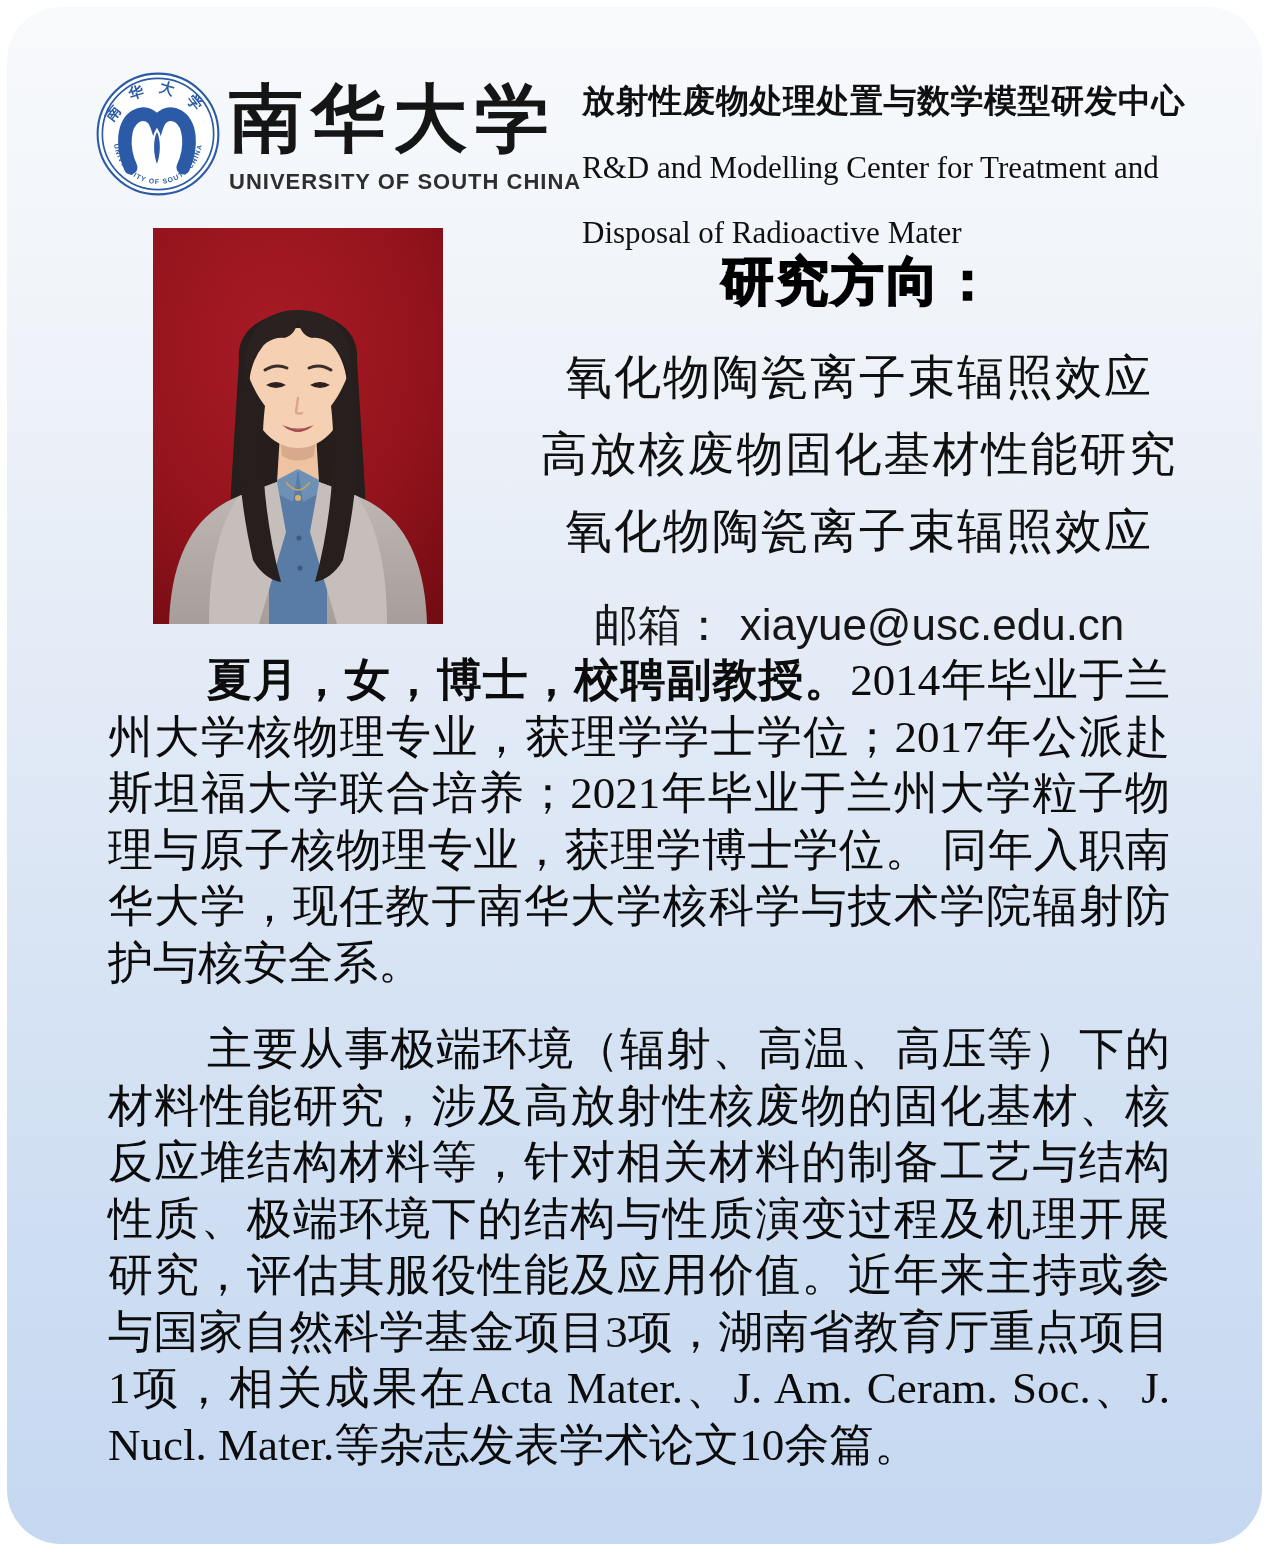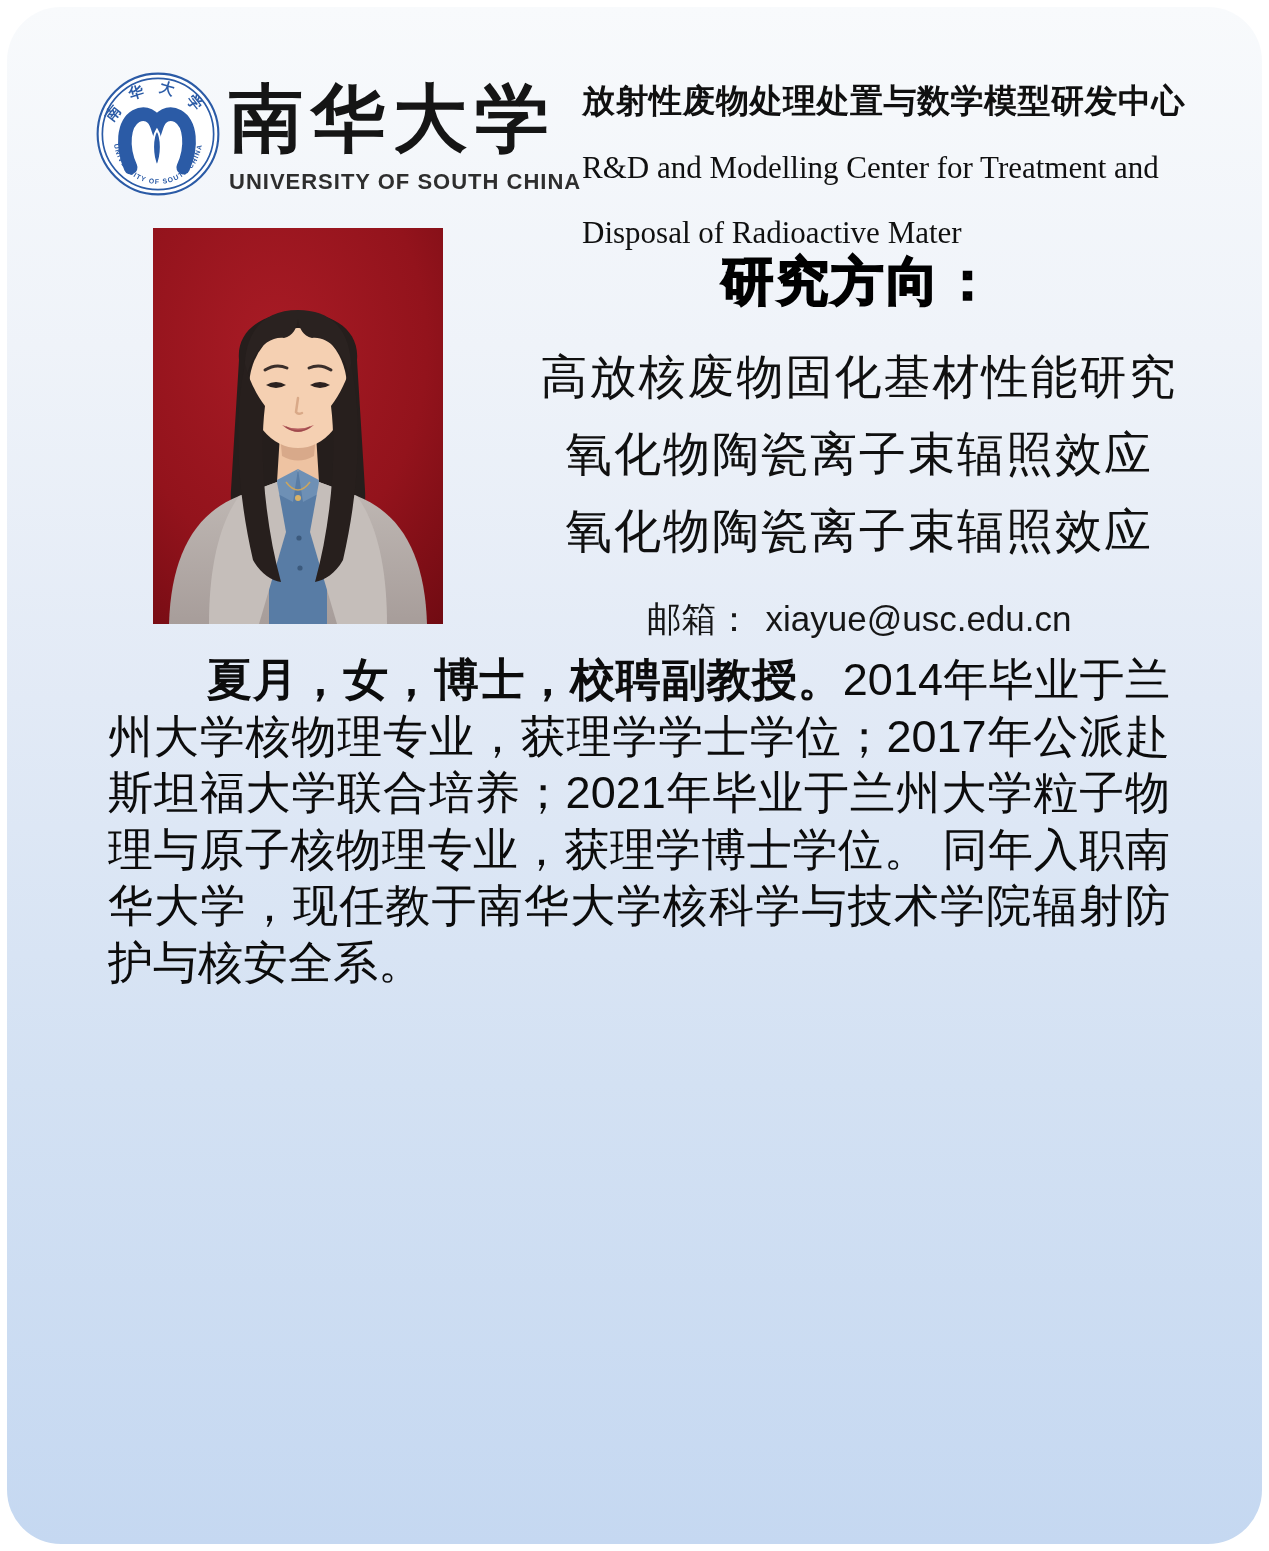--- a/index.html
+++ b/index.html
@@ -21,28 +21,28 @@
   .center-en{font-size:31px;line-height:37px;white-space:nowrap;margin-top:28px;}
 
   
   .portrait{position:absolute;left:146px;top:221px;width:290px;height:396px;display:block;}
   .research{position:absolute;left:512px;top:240px;width:680px;text-align:center;}
   .research-heading{font-size:52px;font-weight:900;letter-spacing:3px;
                     font-family:"DejaVu Sans","Liberation Sans",sans-serif;
                     -webkit-text-stroke:2px #000;margin:0 0 22px 0;}
   .research-line{font-size:47px;line-height:77px;letter-spacing:2px;white-space:nowrap;
                  font-family:"Liberation Serif","DejaVu Serif",serif;}
-  .email-row{margin-top:26px;font-size:35px;
+  .email-row{margin-top:26px;font-size:44px;
              font-family:"Liberation Sans","DejaVu Sans",sans-serif;color:#161616;}
   .email-row .lbl{margin-right:14px;}
 
   
   .bio{position:absolute;left:101px;top:645px;width:1062px;}
   .bio p{margin:0 0 30px 0;font-size:45px;line-height:56.5px;text-align:justify;
-         text-indent:2.2em;font-family:Liberation Sans, sans-serif;color:#0c0c0c;}
+         text-indent:2.2em;font-family:Liberation Serif, serif;color:#0c0c0c;}
   .bio .lead{font-weight:700;}
 </style>
 </head>
 <body>
 
 <div class="card">
 
   <svg class="emblem" viewBox="0 0 120 120" aria-hidden="true">
     <defs>
       <path id="arcTop" d="M 15,66 A 45,45 0 1 1 105,66" fill="none"></path>
@@ -111,25 +111,26 @@
     <path d="M86,268 L124,254 L133,304 L106,396 L56,396 C56,340 66,296 86,268 Z" fill="#c5beba"></path>
     <path d="M204,268 L166,254 L157,304 L184,396 L234,396 C234,340 224,296 204,268 Z" fill="#c5beba"></path>
     <path d="M133,254 Q145,270 157,254" stroke="#caa55f" stroke-width="1.6" fill="none"></path>
     <circle cx="145" cy="270" r="3" fill="#d9b267"></circle>
     <path d="M92,136 C80,192 84,262 100,332 C108,346 118,352 128,354 C112,296 106,226 112,178 C103,166 96,152 92,136 Z" fill="#271f1d"></path>
     <path d="M198,136 C210,192 206,262 190,332 C182,346 172,352 162,354 C178,296 184,226 178,178 C187,166 194,152 198,136 Z" fill="#271f1d"></path>
   </svg>
 
   <div class="research">
     <div class="research-heading">研究方向：</div>
+    <div class="research-line">氧化物陶瓷离子束辐照效应</div>
     <div class="research-line">高放核废物固化基材性能研究</div>
-    <div class="research-line">氧化物陶瓷离子束辐照效应</div>
     <div class="research-line">氧化物陶瓷离子束辐照效应</div>
     <div class="email-row">
       <span class="lbl">邮箱：</span><span>xiayue@usc.edu.cn</span>
     </div>
   </div>
 
   <div class="bio">
     <p><span class="lead">夏月，女，博士，校聘副教授。</span><span>2014年毕业于兰州大学核物理专业，获理学学士学位；2017年公派赴斯坦福大学联合培养；2021年毕业于兰州大学粒子物理与原子核物理专业，获理学博士学位。 同年入职南华大学，现任教于南华大学核科学与技术学院辐射防护与核安全系。</span></p>
+    <p>主要从事极端环境（辐射、高温、高压等）下的材料性能研究，涉及高放射性核废物的固化基材、核反应堆结构材料等，针对相关材料的制备工艺与结构性质、极端环境下的结构与性质演变过程及机理开展研究，评估其服役性能及应用价值。近年来主持或参与国家自然科学基金项目3项，湖南省教育厅重点项目1项，相关成果在Acta Mater.、J. Am. Ceram. Soc.、J. Nucl. Mater.等杂志发表学术论文10余篇。</p>
   </div>
 
 </div>
 
 </body></html>

